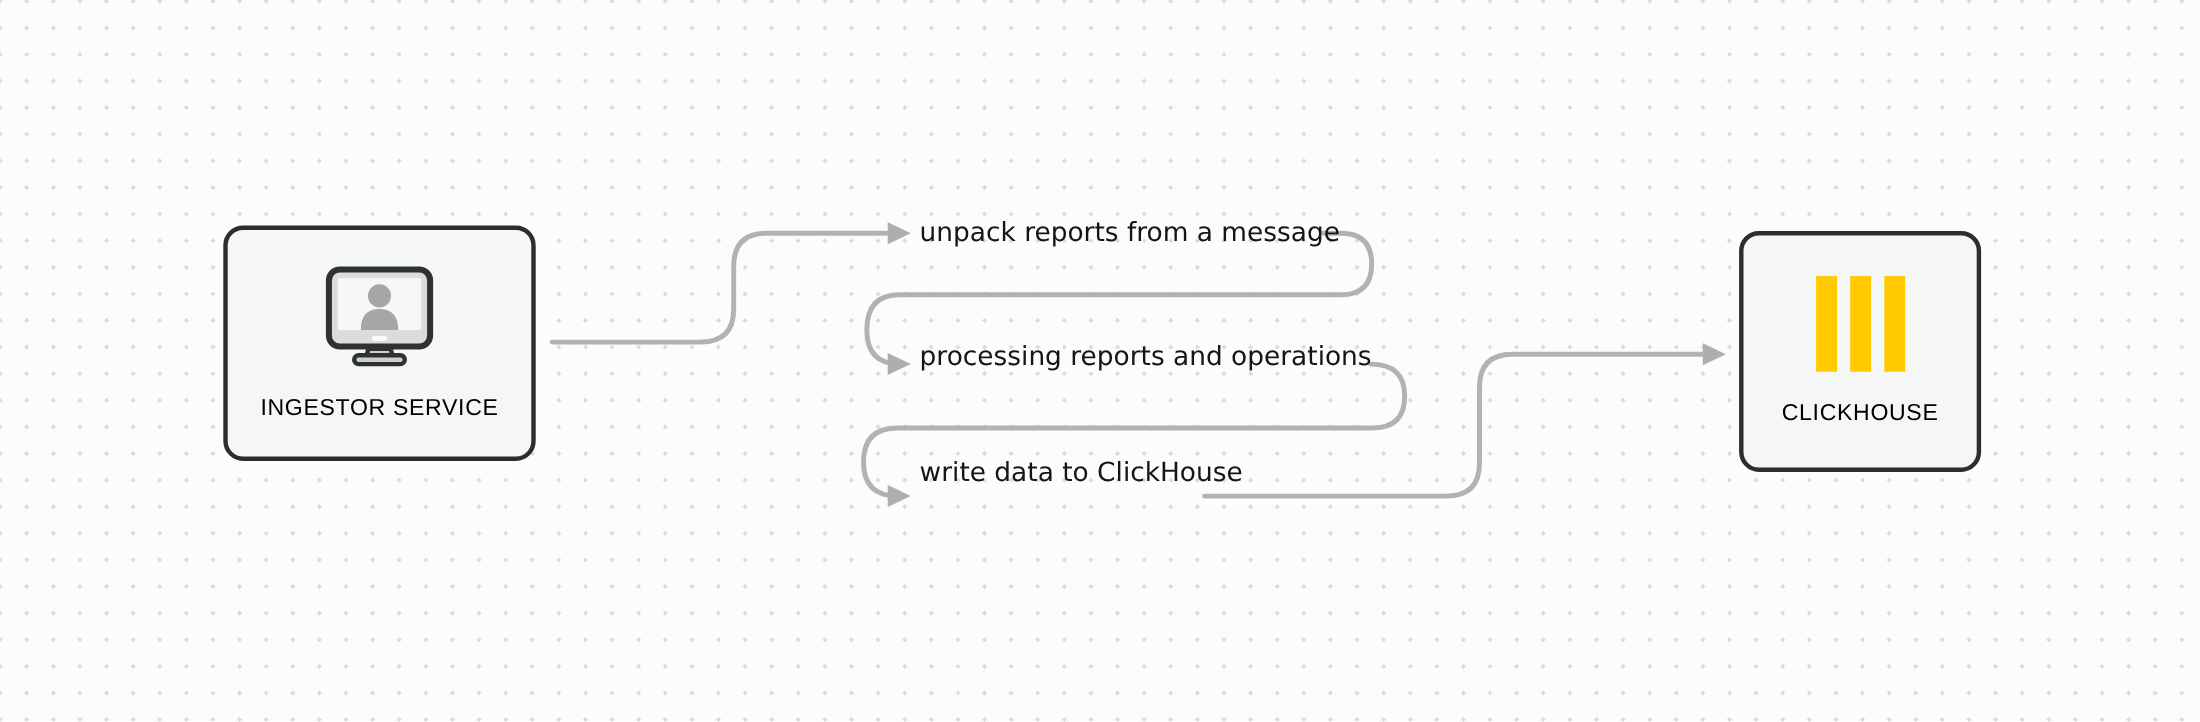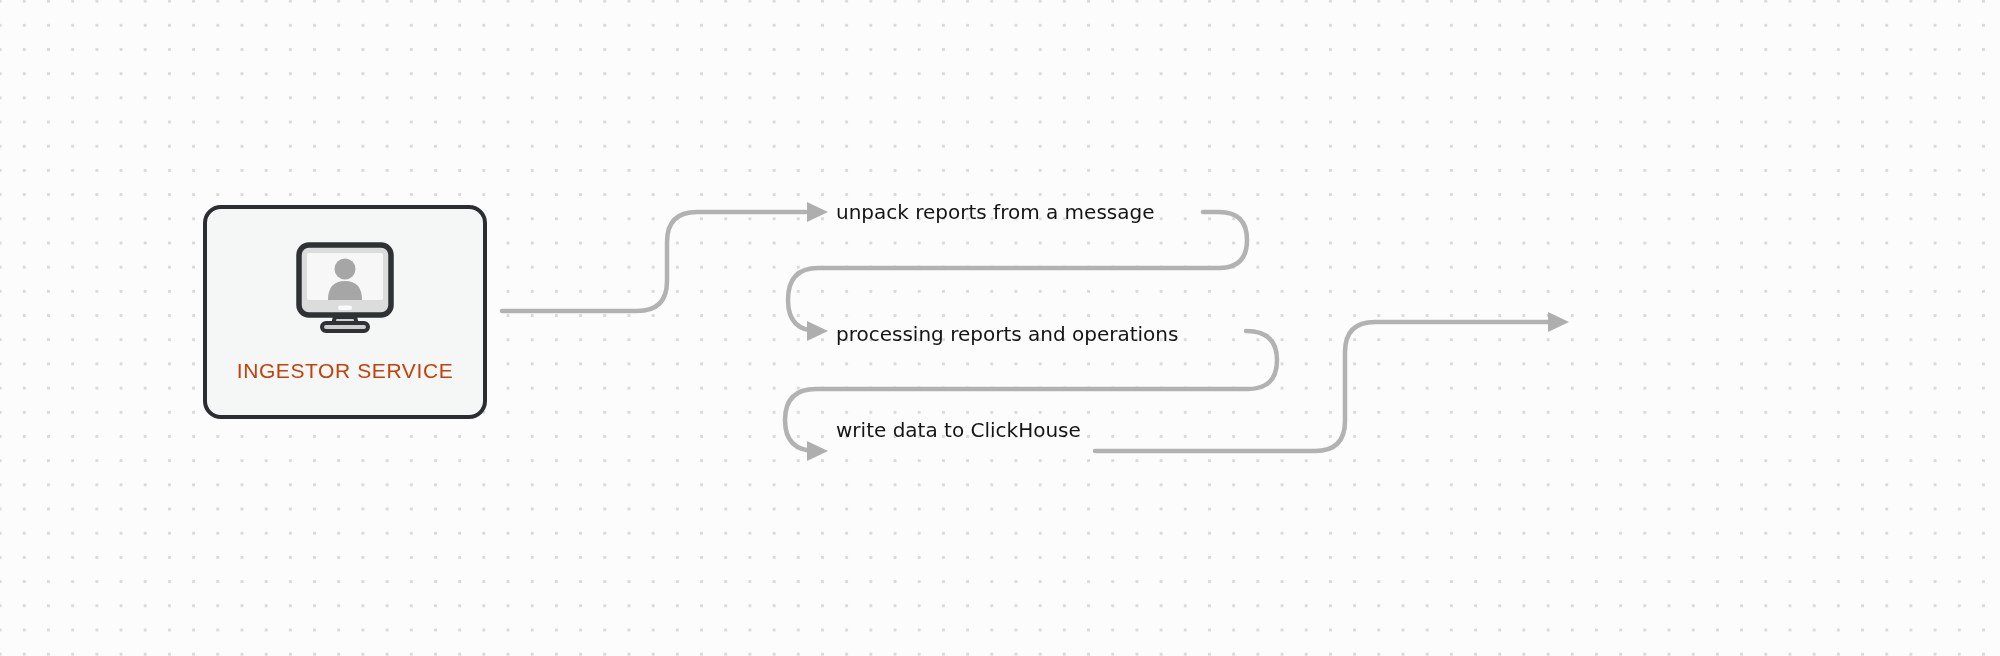--- a/index.html
+++ b/index.html
@@ -29,40 +29,40 @@
     background:#f5f6f6;
     border:4px solid #2b2d30;
     border-radius:18px;
     display:flex; flex-direction:column;
     align-items:center; justify-content:center;
   }
   .node-ingestor { left:203px; top:205px; width:284px; height:214px; gap:24px; }
   .node-clickhouse { left:1581px; top:210px; width:220px; height:219px; gap:26px; }
 
   .node-label {
-    color:#c2410c;
+    color:#000000;
     font-size:21px;
     letter-spacing:0.6px;
     white-space:nowrap;
   }
 
   .ch-logo { display:flex; gap:12px; height:87px; }
   .ch-bar { width:19px; height:87px; background:#ffcb00; }
 
   .step {
     position:absolute;
     left:836px;
     transform:translateY(-52%);
     font-family:"DejaVu Sans", sans-serif;
-    font-size:20px;
+    font-size:24px;
     color:#151515;
     white-space:nowrap;
   }
   .step-1 { top:212px; }
-  .step-2 { top:334px;text-align:right; }
+  .step-2 { top:324px;text-align:right; }
   .step-3 { top:430px; }
 </style>
 </head>
 <body>
 
 <div class="canvas">
 
   <svg class="wires" viewBox="0 0 2000 656">
     <g>
       <path class="wire" d="M502 311 H637 Q667 311 667 281 V242 Q667 212 697 212 H806"></path>
@@ -88,18 +88,26 @@
       <rect x="12" y="12" width="76" height="47" rx="2" fill="#f7f7f7"></rect>
       <circle cx="50" cy="28" r="10.5" fill="#a6a6a6"></circle>
       <path d="M33 59 Q33 40 50 40 Q67 40 67 59 Z" fill="#a6a6a6"></path>
       <rect x="43" y="64.5" width="14" height="4.5" rx="2.2" fill="#fafafa"></rect>
       <path d="M40 76 L38 83 L62 83 L60 76 Z" fill="#cfcfcf" stroke="#2f3235" stroke-width="4" stroke-linejoin="round"></path>
       <rect x="27" y="82" width="46" height="8" rx="4" fill="#cfcfcf" stroke="#2f3235" stroke-width="4"></rect>
     </svg>
     <div class="node-label">INGESTOR SERVICE</div>
   </div>
 
+  <div class="node node-clickhouse">
+    <div class="ch-logo">
+      <span class="ch-bar"></span>
+      <span class="ch-bar"></span>
+      <span class="ch-bar"></span>
+    </div>
+    <div class="node-label">CLICKHOUSE</div>
+  </div>
 
   <div class="step step-1">unpack reports from a message</div>
   <div class="step step-2">processing reports and operations</div>
   <div class="step step-3">write data to ClickHouse</div>
 
 </div>
 
 </body></html>

